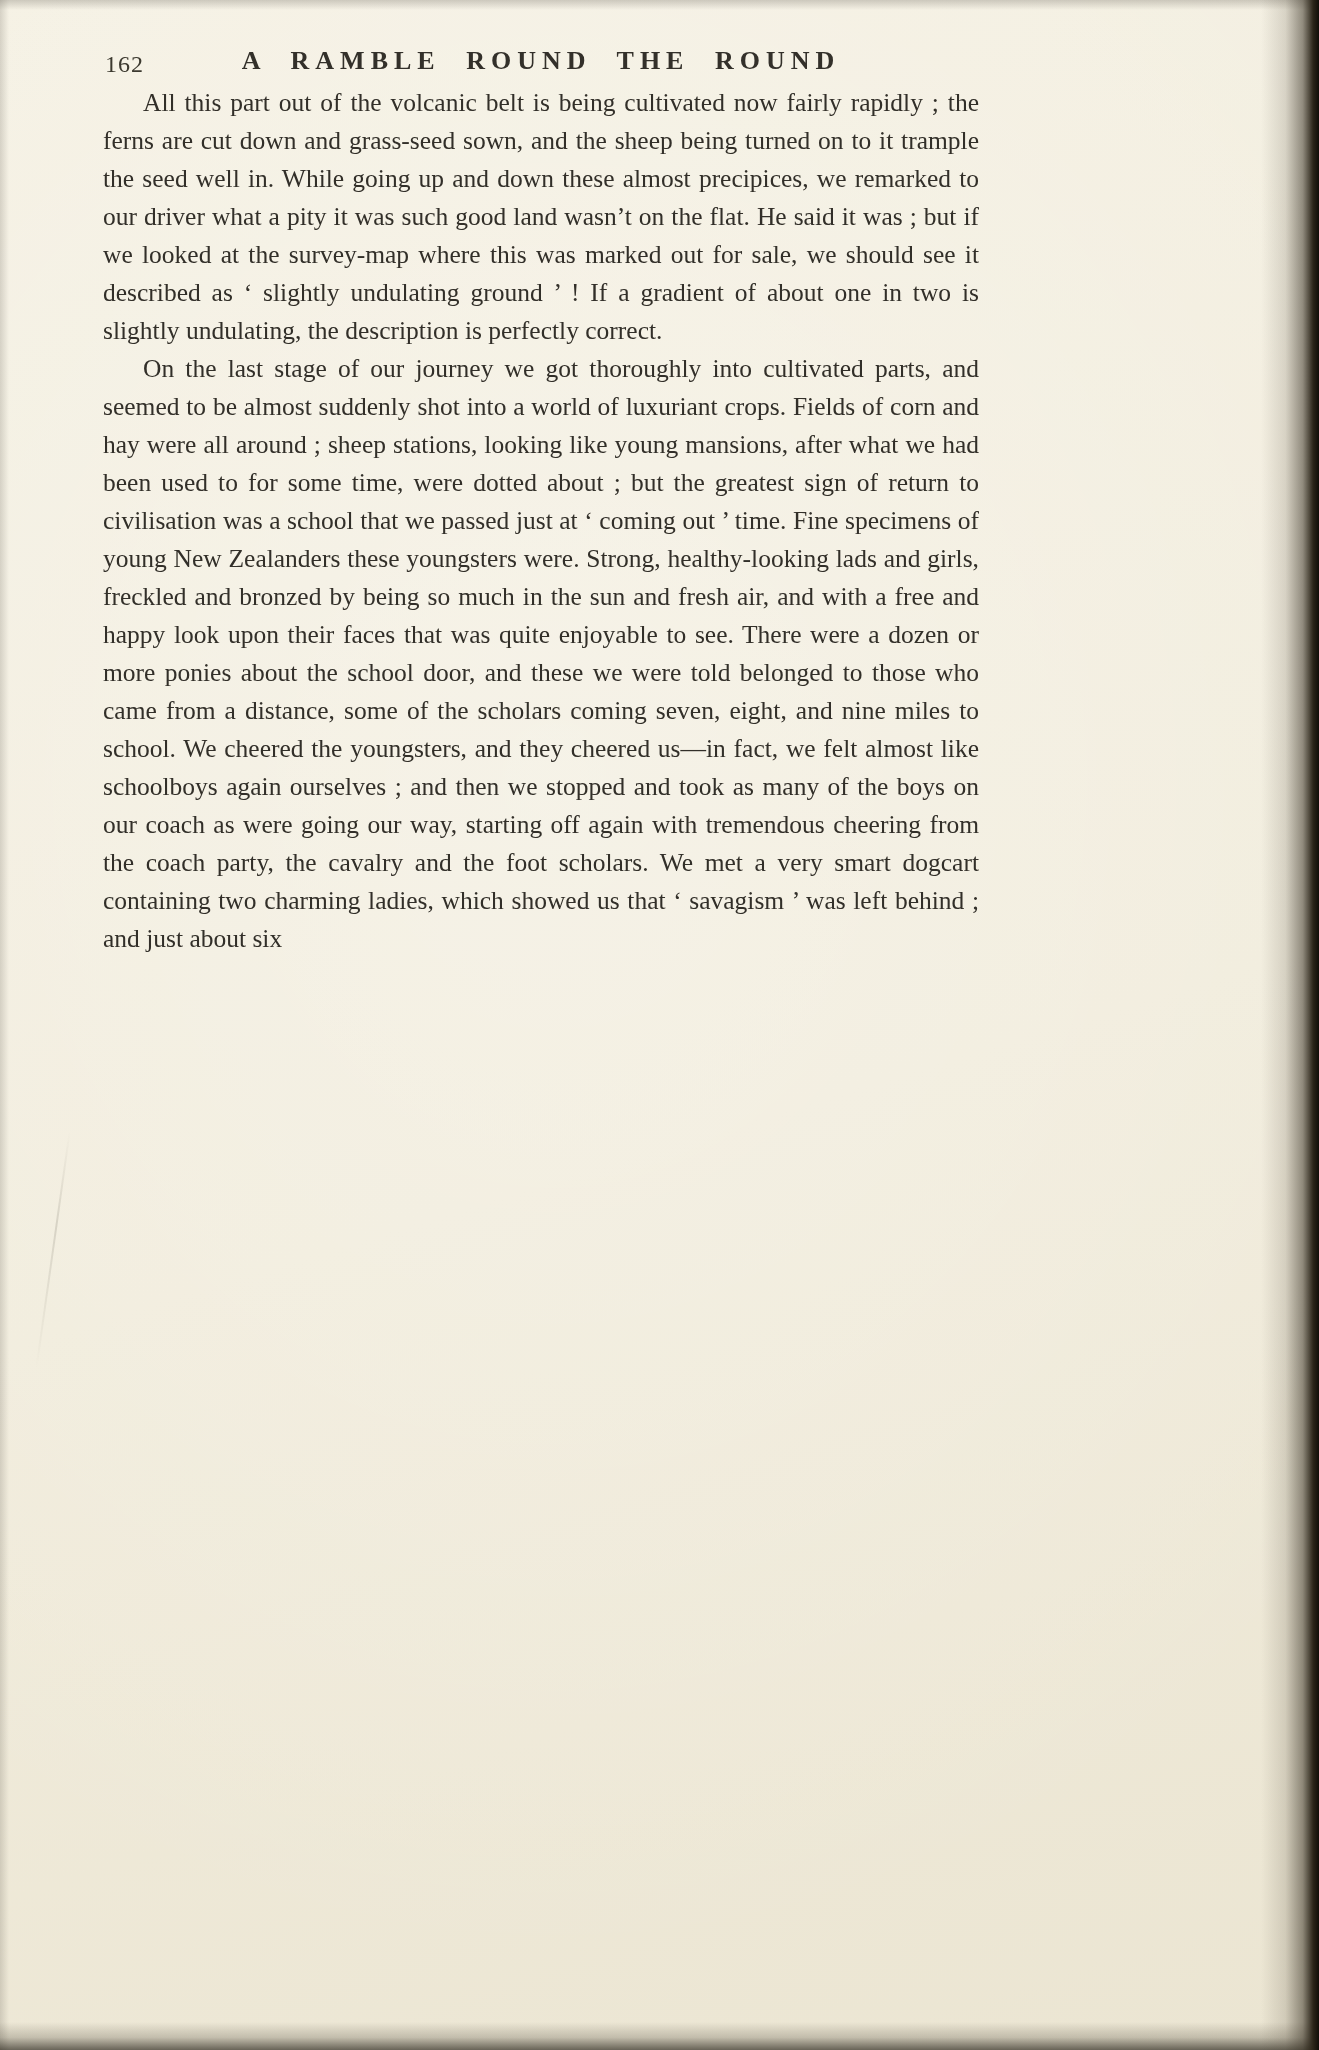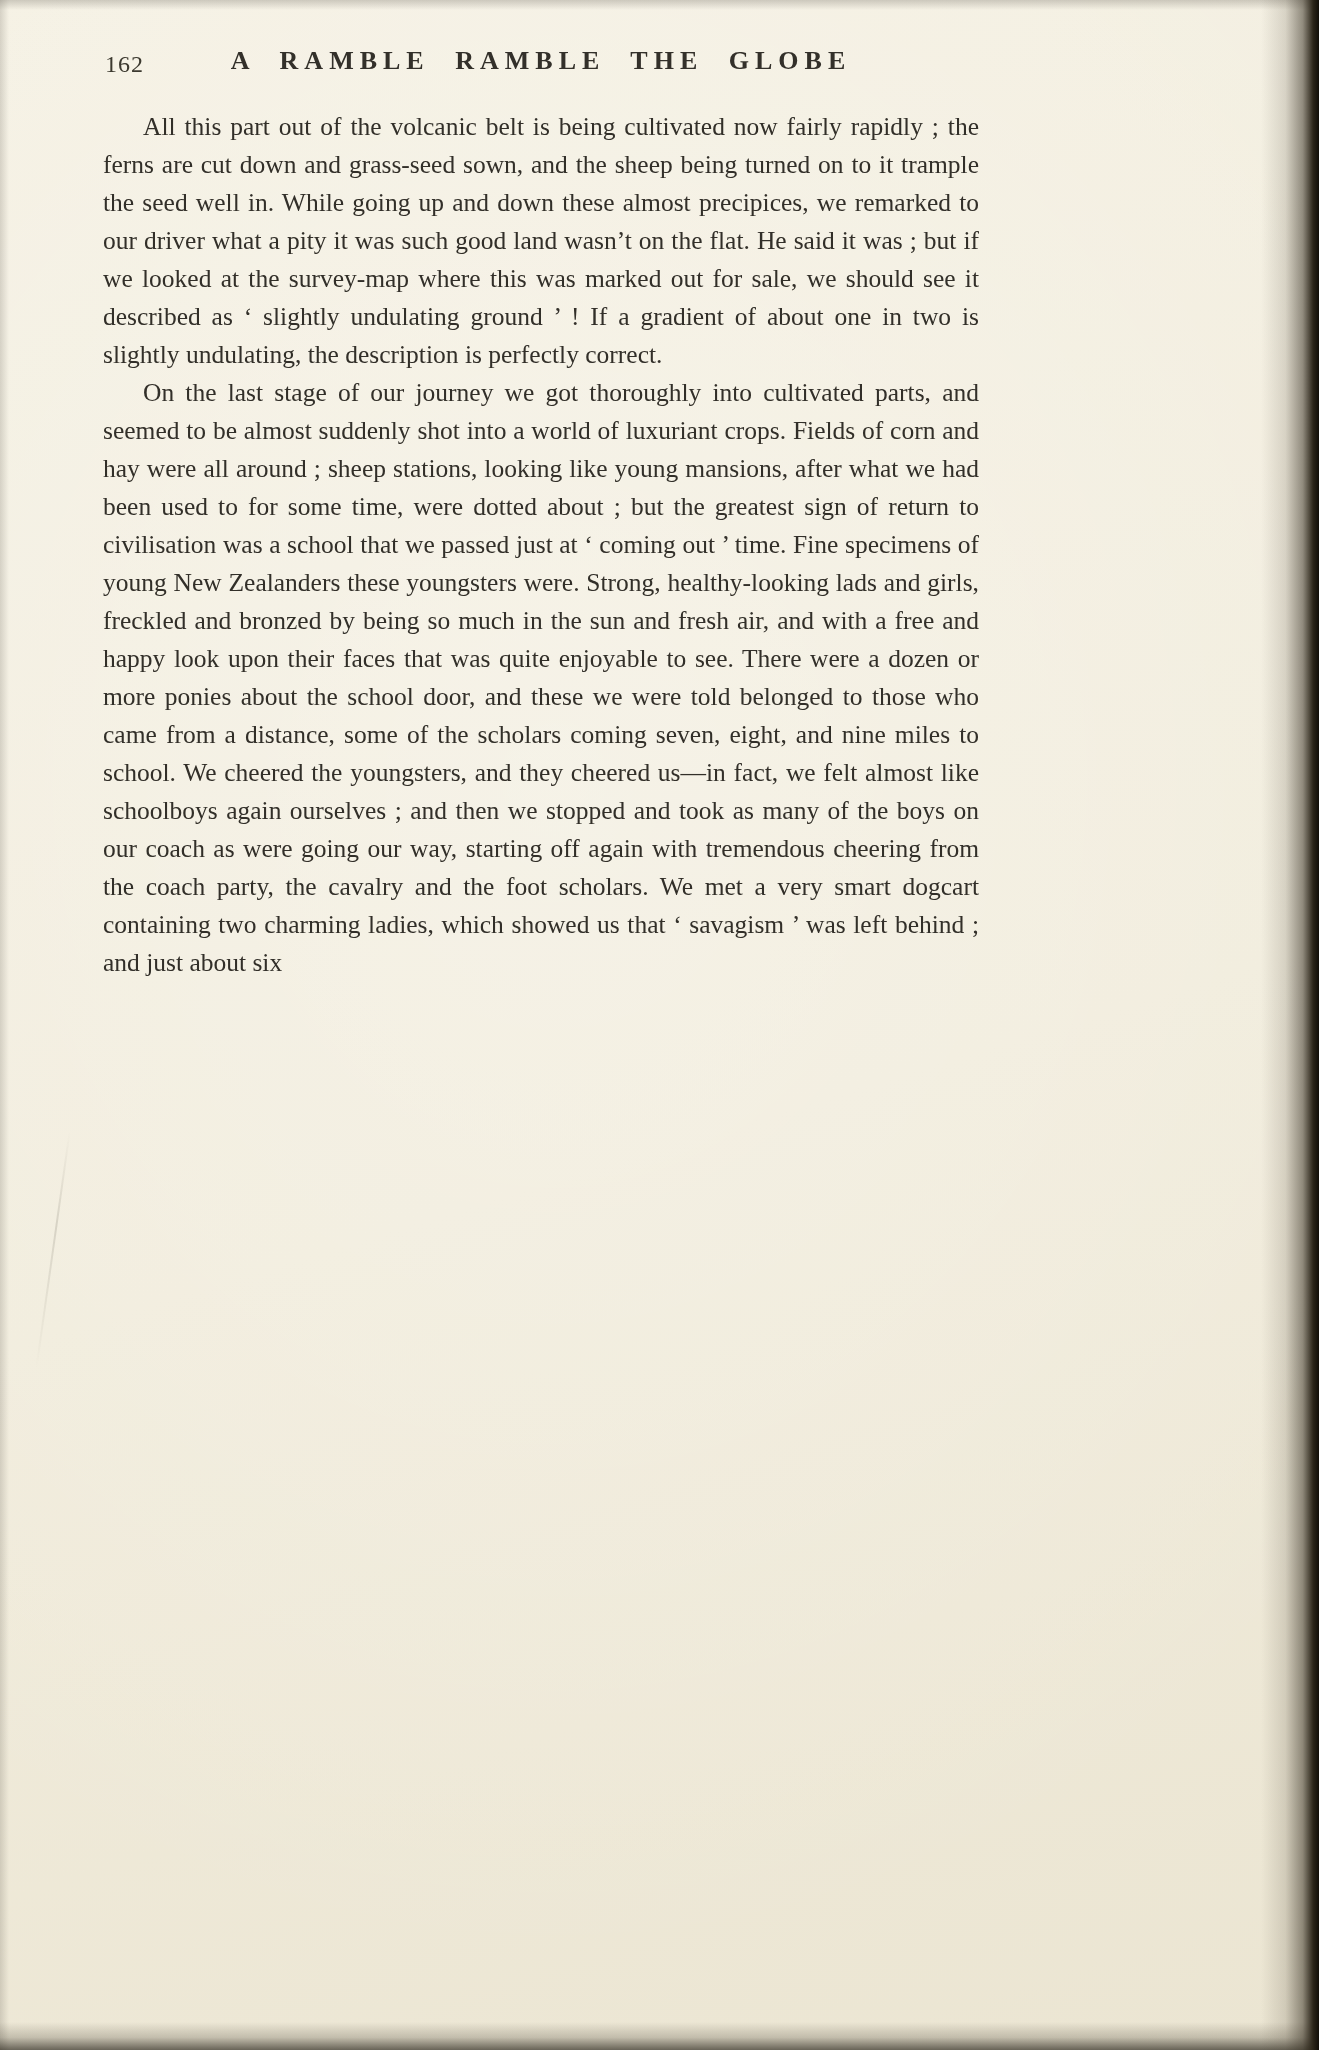--- a/index.html
+++ b/index.html
@@ -50,21 +50,21 @@
   }
 
   .content {
     position: absolute;
     left: 103px;
     top: 46px;
     width: 876px;
     color: #34312a;
   }
 
-  .header { position: relative; height: 38px; margin-bottom: 24px; }
+  .header { position: relative; height: 38px; }
   .page-number {
     position: absolute; left: 2px; top: 5px;
     font-size: 24px; letter-spacing: 1px; color: #3c392f;
   }
   .running-title {
     position: absolute; left: 50%; top: 0;
     transform: translateX(-50%);
     white-space: nowrap;
     font-size: 26px;
     font-weight: bold;
@@ -84,21 +84,21 @@
 </style>
 </head>
 <body>
 
 <div class="scan">
 
   <div class="content">
 
     <div class="header">
       <span class="page-number">162</span>
-      <span class="running-title">A RAMBLE RAMBLE THE GLOBE</span>
+      <span class="running-title">A RAMBLE ROUND THE ROUND</span>
     </div>
 
     <div class="body-text">
       <p class="indent">All this part out of the volcanic belt is being cultivated now fairly rapidly ; the ferns are cut down and grass-seed sown, and the sheep being turned on to it trample the seed well in. While going up and down these almost precipices, we remarked to our driver what a pity it was such good land wasn’t on the flat. He said it was ; but if we looked at the survey-map where this was marked out for sale, we should see it described as ‘ slightly undulating ground ’ ! If a gradient of about one in two is slightly undulating, the description is perfectly correct.</p>
       <p class="indent">On the last stage of our journey we got thoroughly into cultivated parts, and seemed to be almost suddenly shot into a world of luxuriant crops. Fields of corn and hay were all around ; sheep stations, looking like young mansions, after what we had been used to for some time, were dotted about ; but the greatest sign of return to civilisation was a school that we passed just at ‘ coming out ’ time. Fine specimens of young New Zealanders these youngsters were. Strong, healthy-looking lads and girls, freckled and bronzed by being so much in the sun and fresh air, and with a free and happy look upon their faces that was quite enjoyable to see. There were a dozen or more ponies about the school door, and these we were told belonged to those who came from a distance, some of the scholars coming seven, eight, and nine miles to school. We cheered the youngsters, and they cheered us—in fact, we felt almost like schoolboys again ourselves ; and then we stopped and took as many of the boys on our coach as were going our way, starting off again with tremendous cheering from the coach party, the cavalry and the foot scholars. We met a very smart dogcart containing two charming ladies, which showed us that ‘ savagism ’ was left behind ; and just about six</p>
     </div>
 
   </div>
 
   <div class="crease"></div>

